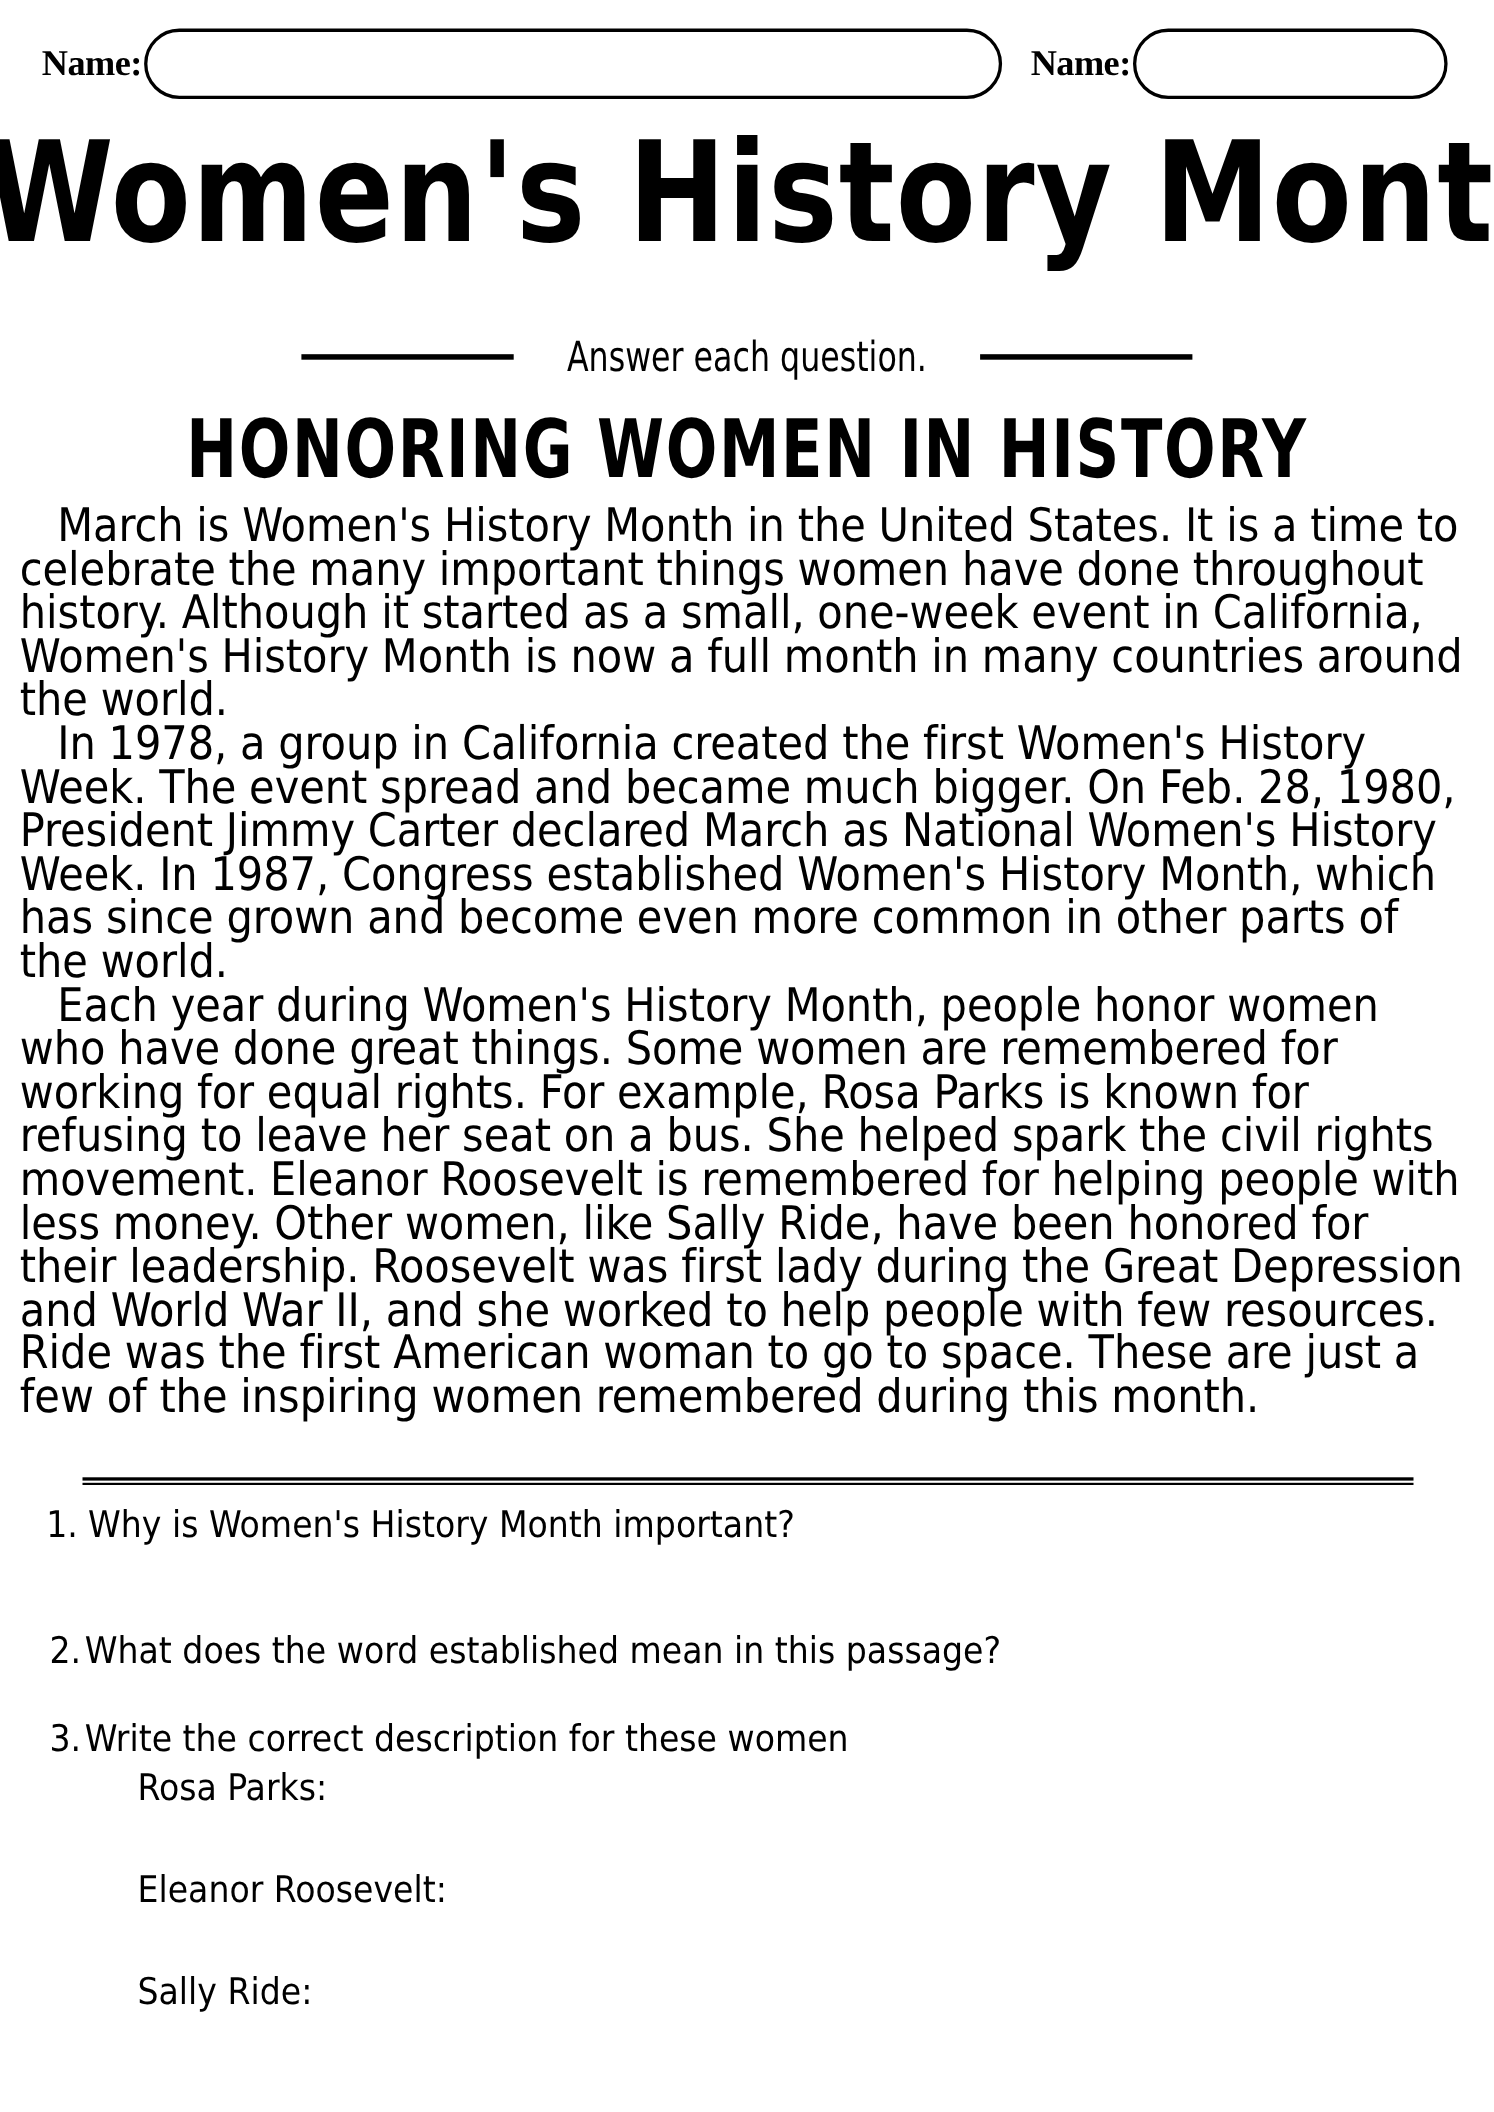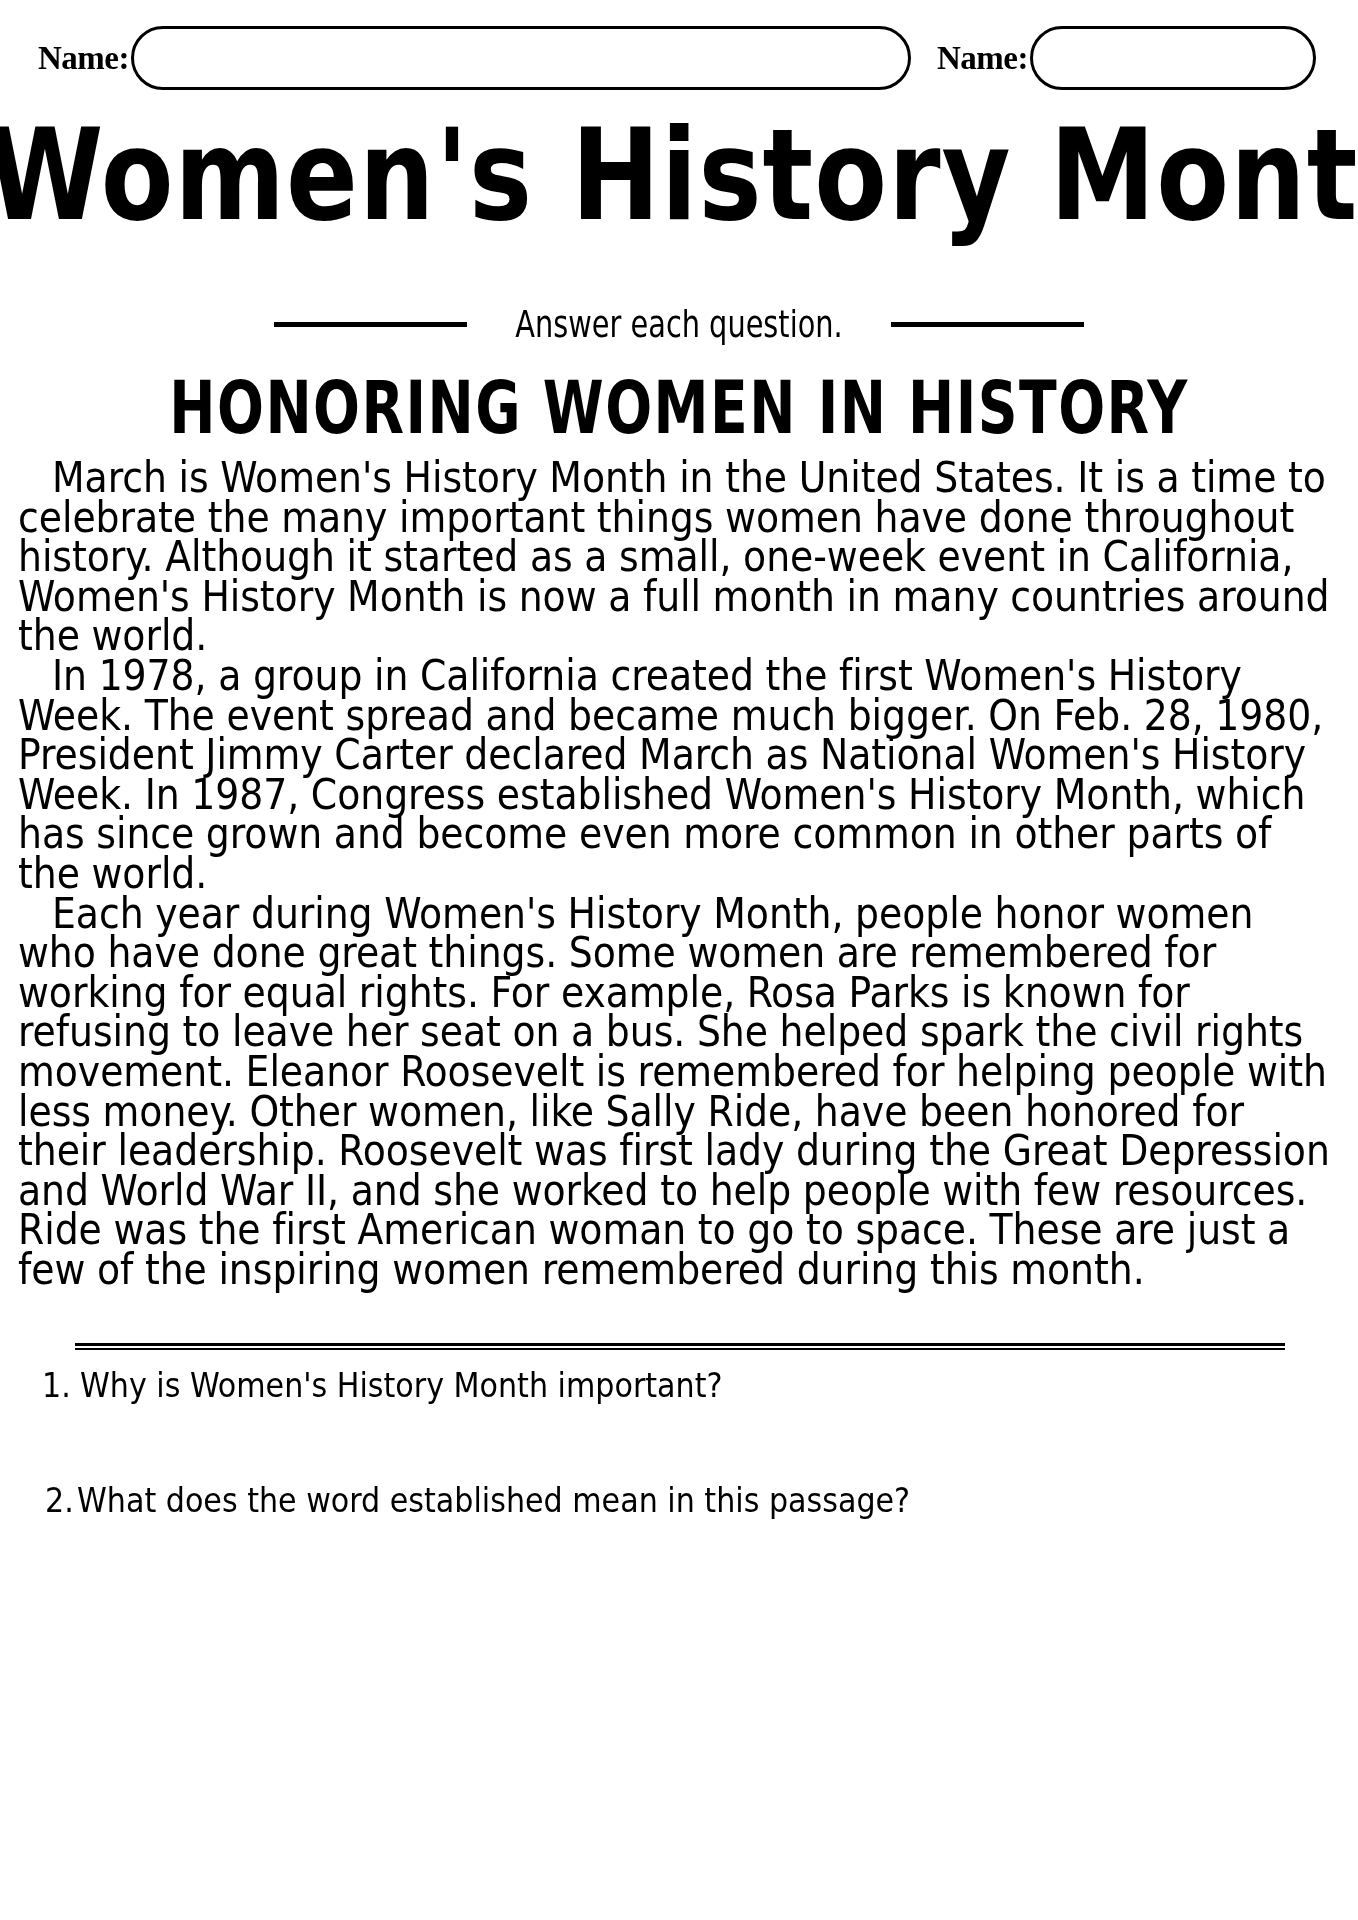--- a/index.html
+++ b/index.html
@@ -229,16 +229,24 @@
   <div class="questions">
 
     <div class="question q1">
       <span class="q-num">1.</span><span class="q-text">Why is Women's History Month important?</span>
     </div>
 
     <div class="question q2">
       <span class="q-num">2.</span><span class="q-text">What does the word established mean in this passage?</span>
     </div>
 
+    <div class="question q3">
+      <span class="q-num">3.</span><span class="q-text">Write the correct description for these women</span>
+      <div class="sub-items">
+        <div class="sub-item">Rosa Parks:</div>
+        <div class="sub-item">Eleanor Roosevelt:</div>
+        <div class="sub-item">Sally Ride:</div>
+      </div>
+    </div>
 
   </div>
 
 </div>
 
 </body></html>

